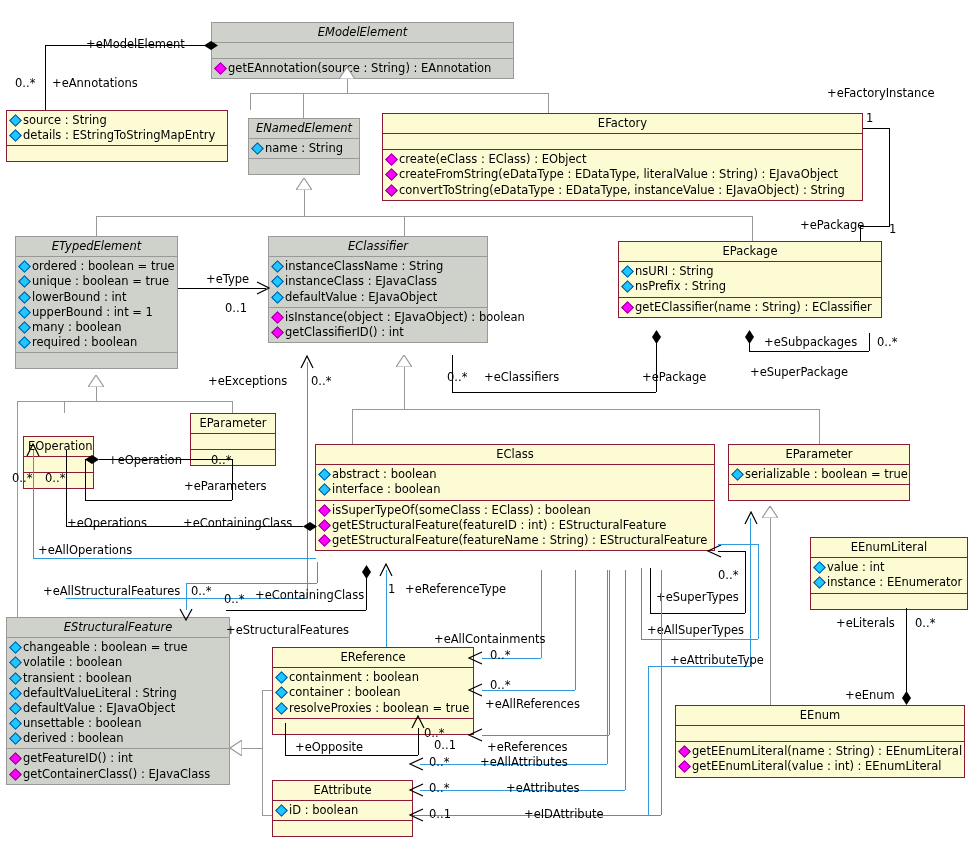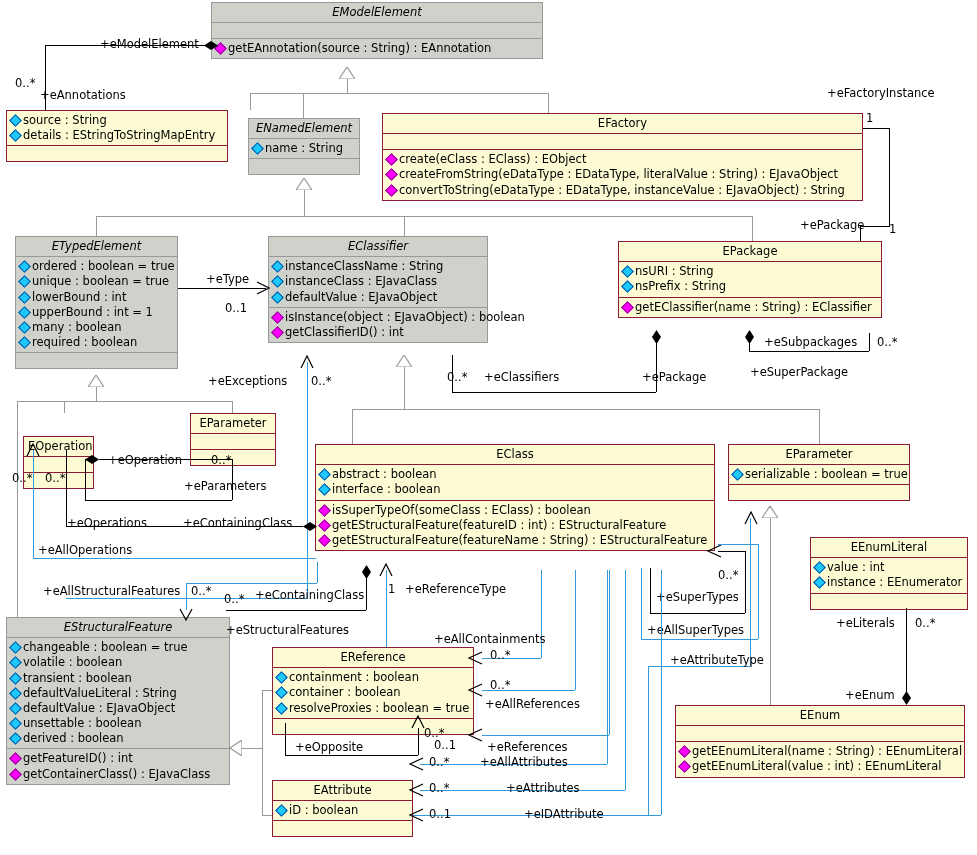--- a/index.html
+++ b/index.html
@@ -49,21 +49,21 @@
   .triw svg{display:block;}
 
   .arrw{position:absolute;}
   .arrw svg{display:block;}
 </style>
 </head>
 <body>
 
 <div id="canvas">
 
-  <div class="uml abstract" style="left:211px;top:2px;width:332px;">
+  <div class="uml abstract" style="left:211px;top:22px;width:303px;">
     <div class="cname">EModelElement</div>
     <div class="sect empty"></div>
     <div class="sect">
       <div class="member op"><span class="bullet"></span><span>getEAnnotation(source : String) : EAnnotation</span></div>
     </div>
   </div>
 
   <div class="uml concrete" style="left:6px;top:110px;width:222px;">
     <div class="sect">
       <div class="member attr"><span class="bullet"></span><span>source : String</span></div>
@@ -209,23 +209,23 @@
     <div class="sect empty"></div>
     <div class="sect">
       <div class="member op"><span class="bullet"></span><span>getEEnumLiteral(name : String) : EEnumLiteral</span></div>
       <div class="member op"><span class="bullet"></span><span>getEEnumLiteral(value : int) : EEnumLiteral</span></div>
     </div>
   </div>
 
   <div class="ln h" style="left:45px;top:45px;width:166px;"></div>
   <div class="ln v" style="left:45px;top:45px;height:65px;"></div>
   <div class="diamond horiz" style="left:204px;top:41px;"></div>
-  <div class="lbl" style="left:100px;top:39px;">+eModelElement</div>
+  <div class="lbl" style="left:86px;top:39px;">+eModelElement</div>
   <div class="mult" style="left:15px;top:78px;">0..*</div>
-  <div class="lbl" style="left:40px;top:78px;margin-top:12px;">+eAnnotations</div>
+  <div class="lbl" style="left:52px;top:78px;">+eAnnotations</div>
 
   <div class="triw" style="left:339px;top:67px;">
     <svg width="16" height="12">
         <polygon points="8,0 16,12 0,12" fill="#ffffff" stroke="#999999" stroke-width="1.2"></polygon>
       </svg>
   </div>
   <div class="ln v grey" style="left:347px;top:79px;height:14px;"></div>
   <div class="ln h grey" style="left:250px;top:93px;width:298px;"></div>
   <div class="ln v grey" style="left:303px;top:93px;height:25px;"></div>
   <div class="ln v grey" style="left:548px;top:93px;height:20px;"></div>

